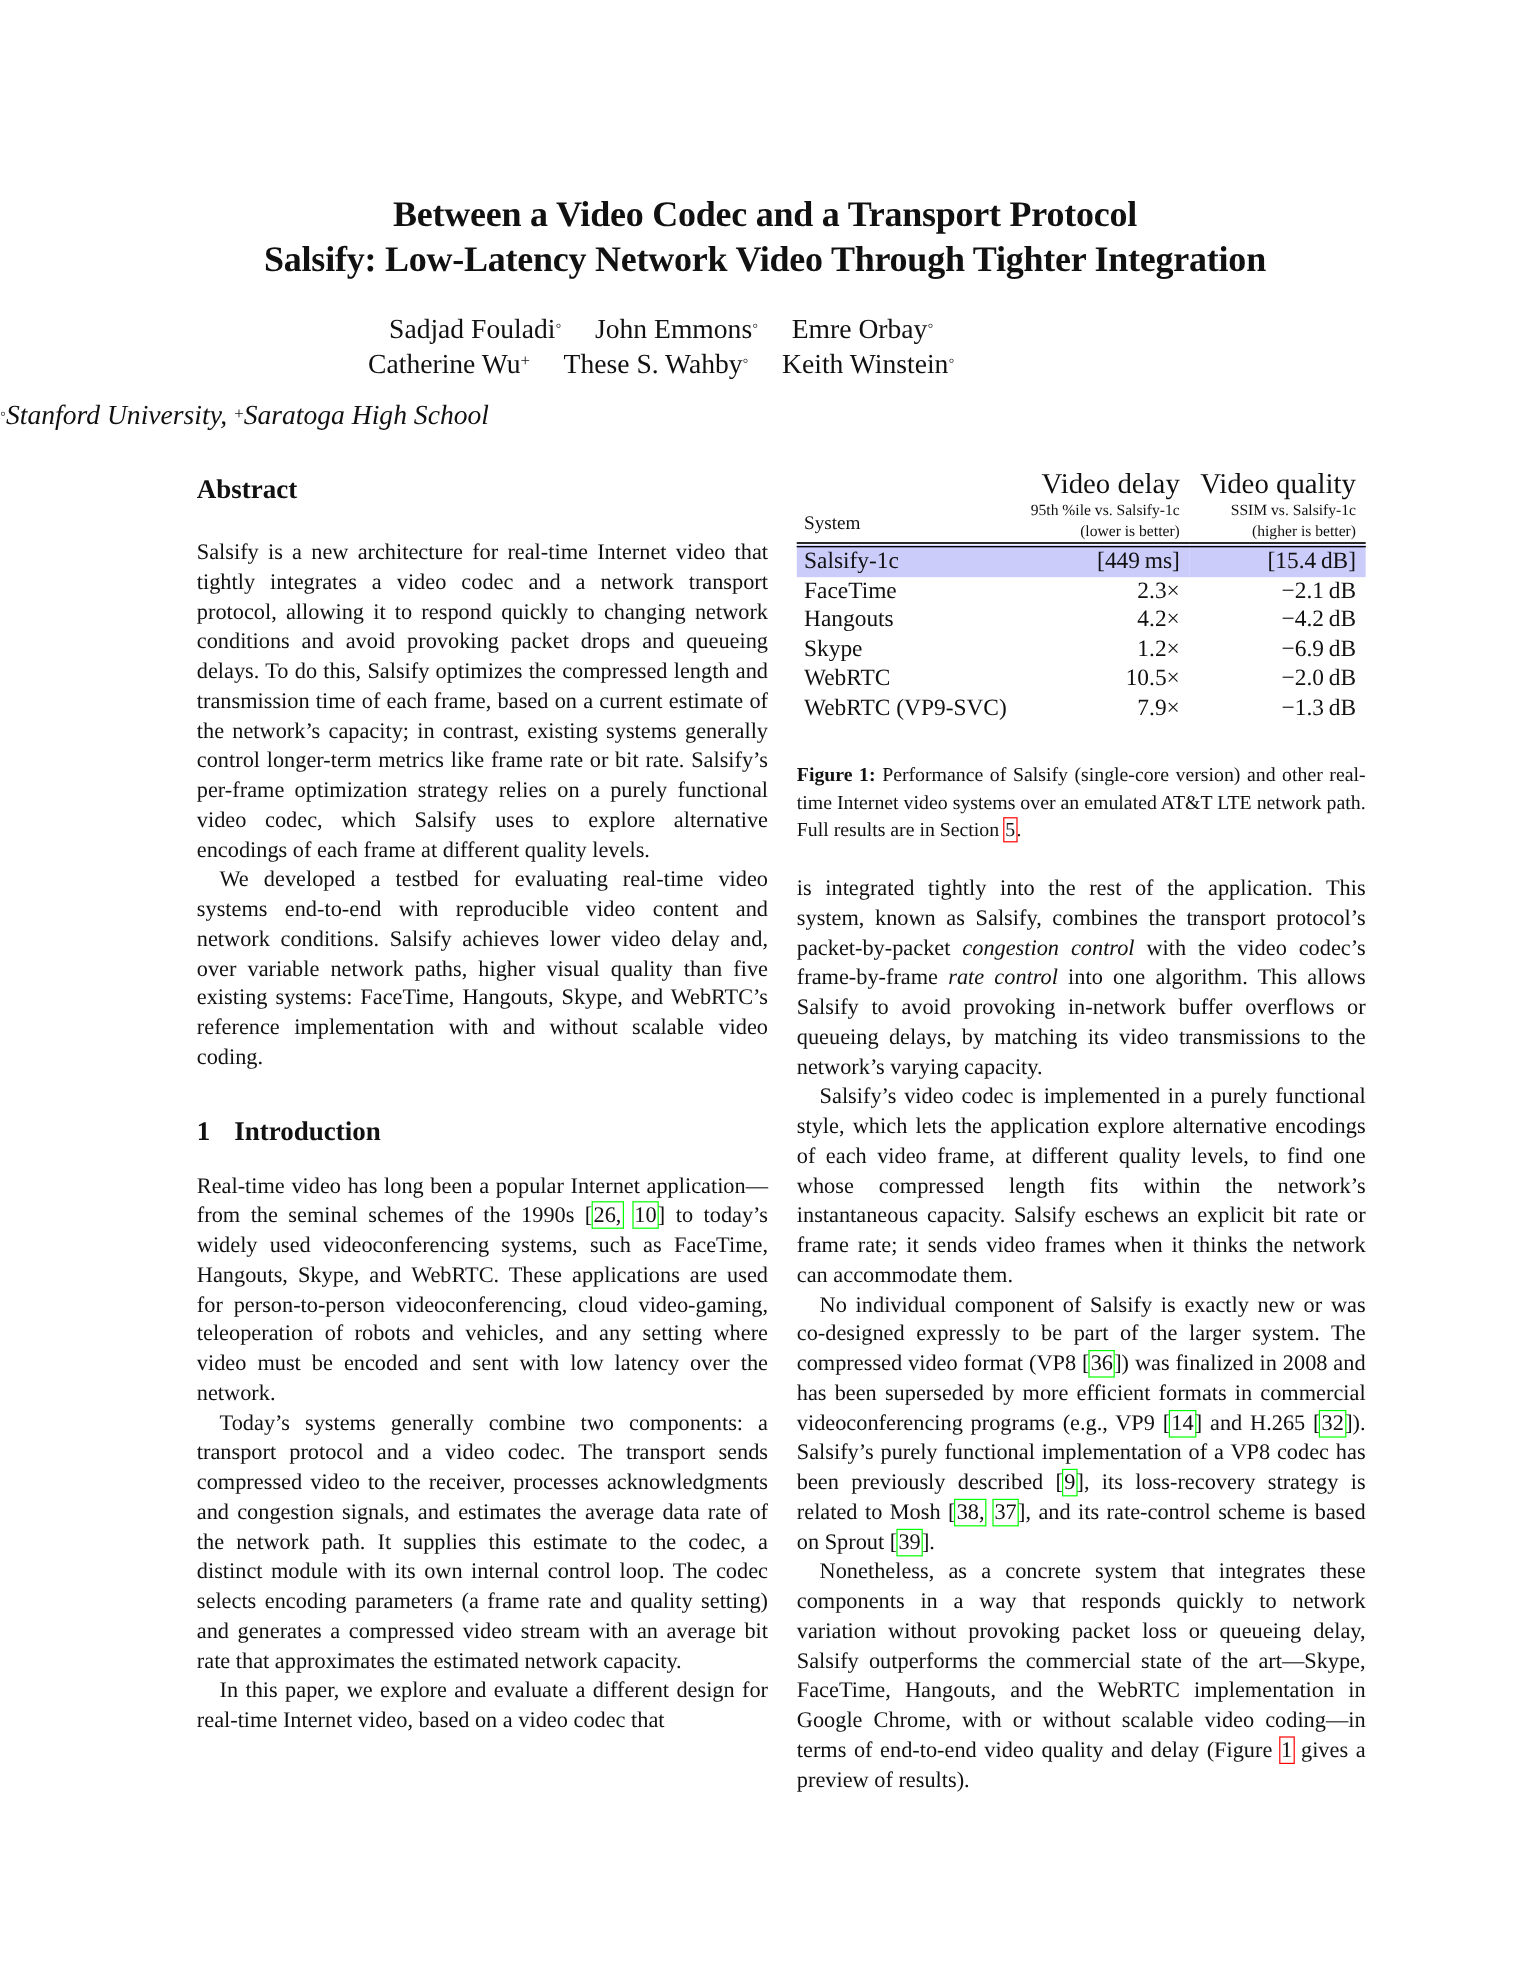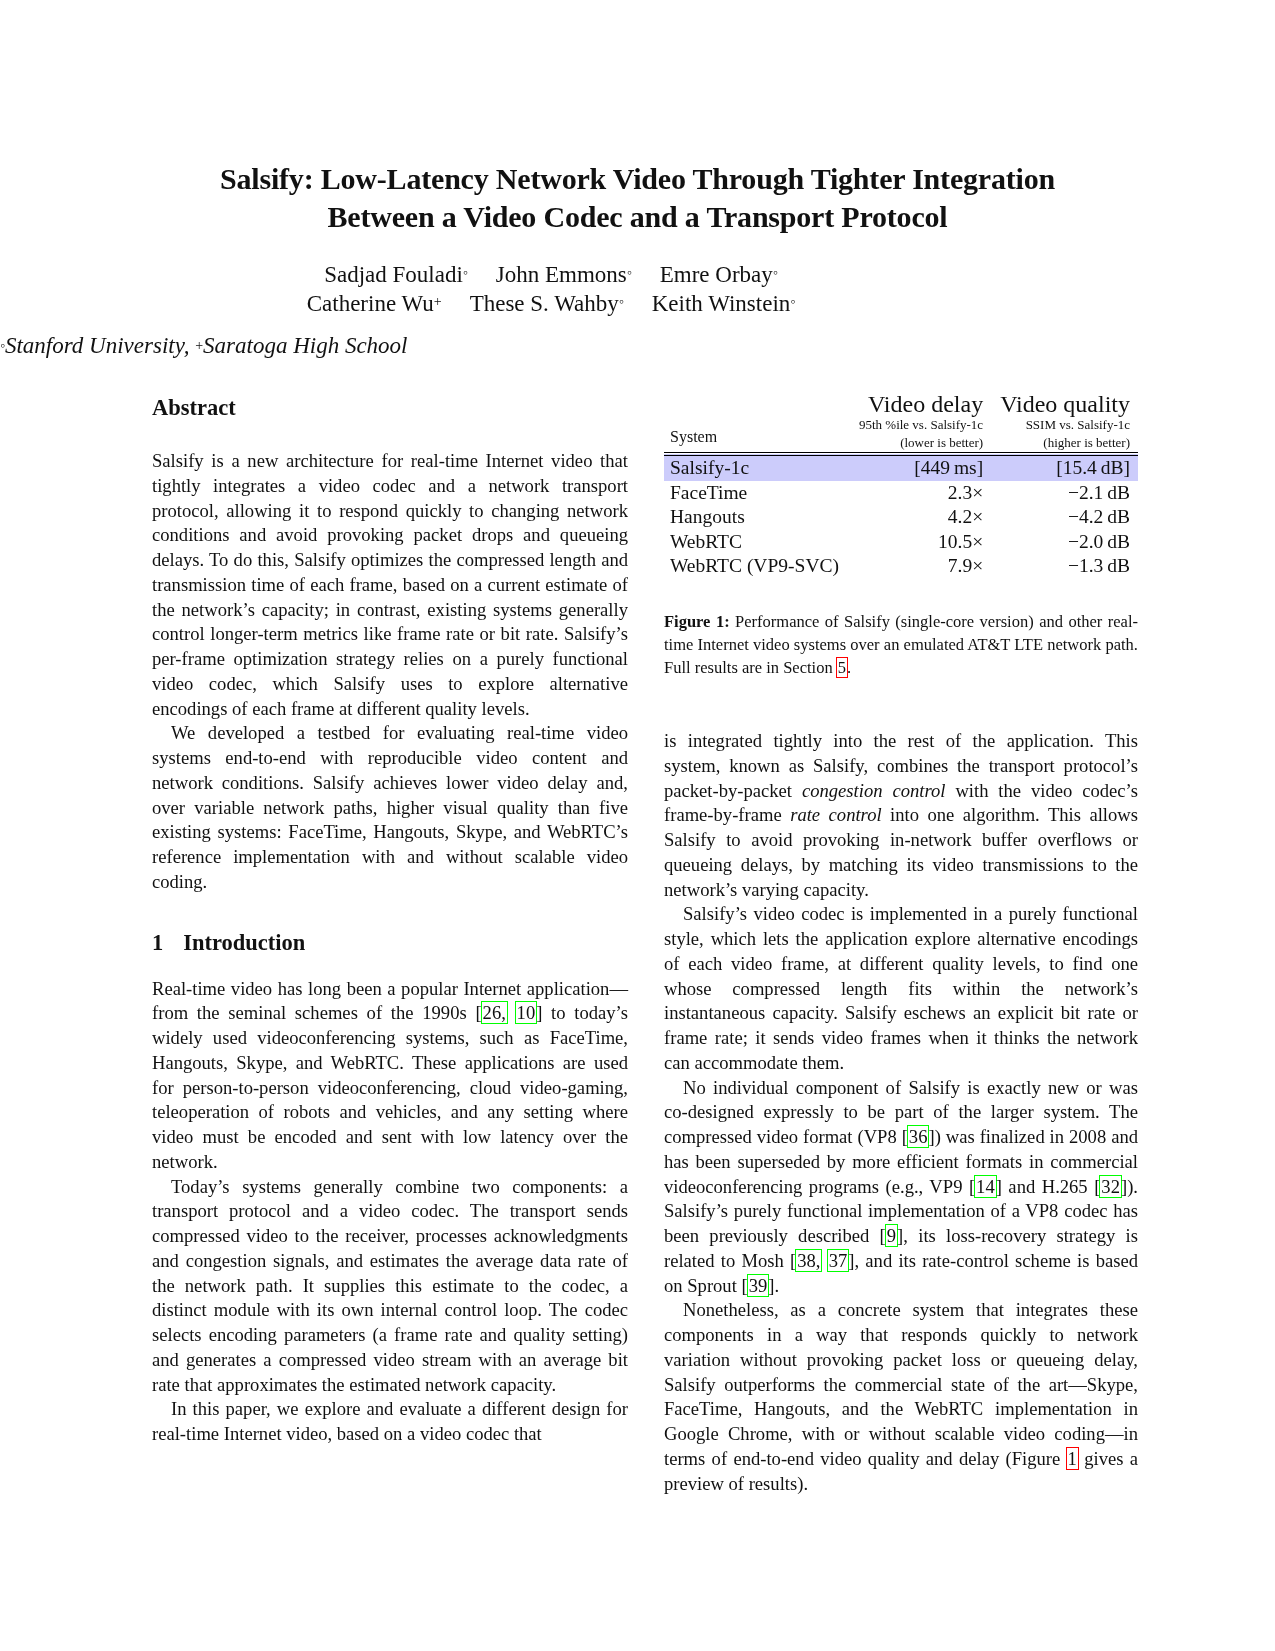--- a/index.html
+++ b/index.html
@@ -38,43 +38,43 @@
   table.results td.sys { padding-left:6px;margin-top:11px; }
   table.results td.num { text-align:right; padding-right:8px; }
   table.results tr.hl td { background:#ccccfb; }
   .caption { margin-top:31px; font-size:16.5px; line-height:23px; text-align:justify; }
   .caption b { font-weight:bold; }
 </style>
 </head>
 <body>
 
 <div class="title">
+  <div>Between a Video Codec and a Transport Protocol</div>
   <div>Salsify: Low-Latency Network Video Through Tighter Integration</div>
-  <div>Between a Video Codec and a Transport Protocol</div>
 </div>
 
 <div class="authors">
   <div class="row">
     <span class="name"><span>Sadjad Fouladi</span><sup>◦</sup></span>
     <span class="name"><span>John Emmons</span><sup>◦</sup></span>
     <span class="name"><span>Emre Orbay</span><sup>◦</sup></span>
   </div>
   <div class="row">
     <span class="name"><span>Catherine Wu</span><sup>+</sup></span>
     <span class="name"><span>These S. Wahby</span><sup>◦</sup></span>
     <span class="name"><span>Keith Winstein</span><sup>◦</sup></span>
   </div>
 </div>
 
 <div class="affil">
   <sup>◦</sup><span>Stanford University,</span>
   <sup>+</sup><span>Saratoga High School</span>
 </div>
 
-<div class="col col-left" style="top:394px;">
+<div class="col col-left" style="top:394px;margin-left:12px;">
   <h2>Abstract</h2>
   <div style="height:27px"></div>
   <p>Salsify is a new architecture for real-time Internet video that tightly integrates a video codec and a network trans­port protocol, allowing it to respond quickly to changing network conditions and avoid provoking packet drops and queueing delays. To do this, Salsify optimizes the compressed length and transmission time of each frame, based on a current estimate of the network’s capacity; in contrast, existing systems generally control longer-term metrics like frame rate or bit rate. Salsify’s per-frame optimization strategy relies on a purely functional video codec, which Salsify uses to explore alternative encodings of each frame at different quality levels.</p>
   <p class="indent">We developed a testbed for evaluating real-time video systems end-to-end with reproducible video content and network conditions. Salsify achieves lower video delay and, over variable network paths, higher visual quality than five existing systems: FaceTime, Hangouts, Skype, and WebRTC’s reference implementation with and with­out scalable video coding.</p>
 
   <div style="height:34px"></div>
   <h2>
     <span>1</span><span style="display:inline-block;width:20px"></span><span>Introduction</span>
   </h2>
   <div style="height:20px"></div>
@@ -111,20 +111,25 @@
         <td class="sys">FaceTime</td>
         <td class="num">2.3×</td>
         <td class="num">−2.1 dB</td>
       </tr>
       <tr>
         <td class="sys">Hangouts</td>
         <td class="num">4.2×</td>
         <td class="num">−4.2 dB</td>
       </tr>
       <tr>
+        <td class="sys">Skype</td>
+        <td class="num">1.2×</td>
+        <td class="num">−6.9 dB</td>
+      </tr>
+      <tr>
         <td class="sys">WebRTC</td>
         <td class="num">10.5×</td>
         <td class="num">−2.0 dB</td>
       </tr>
       <tr>
         <td class="sys">WebRTC (VP9-SVC)</td>
         <td class="num">7.9×</td>
         <td class="num">−1.3 dB</td>
       </tr>
     </tbody>

